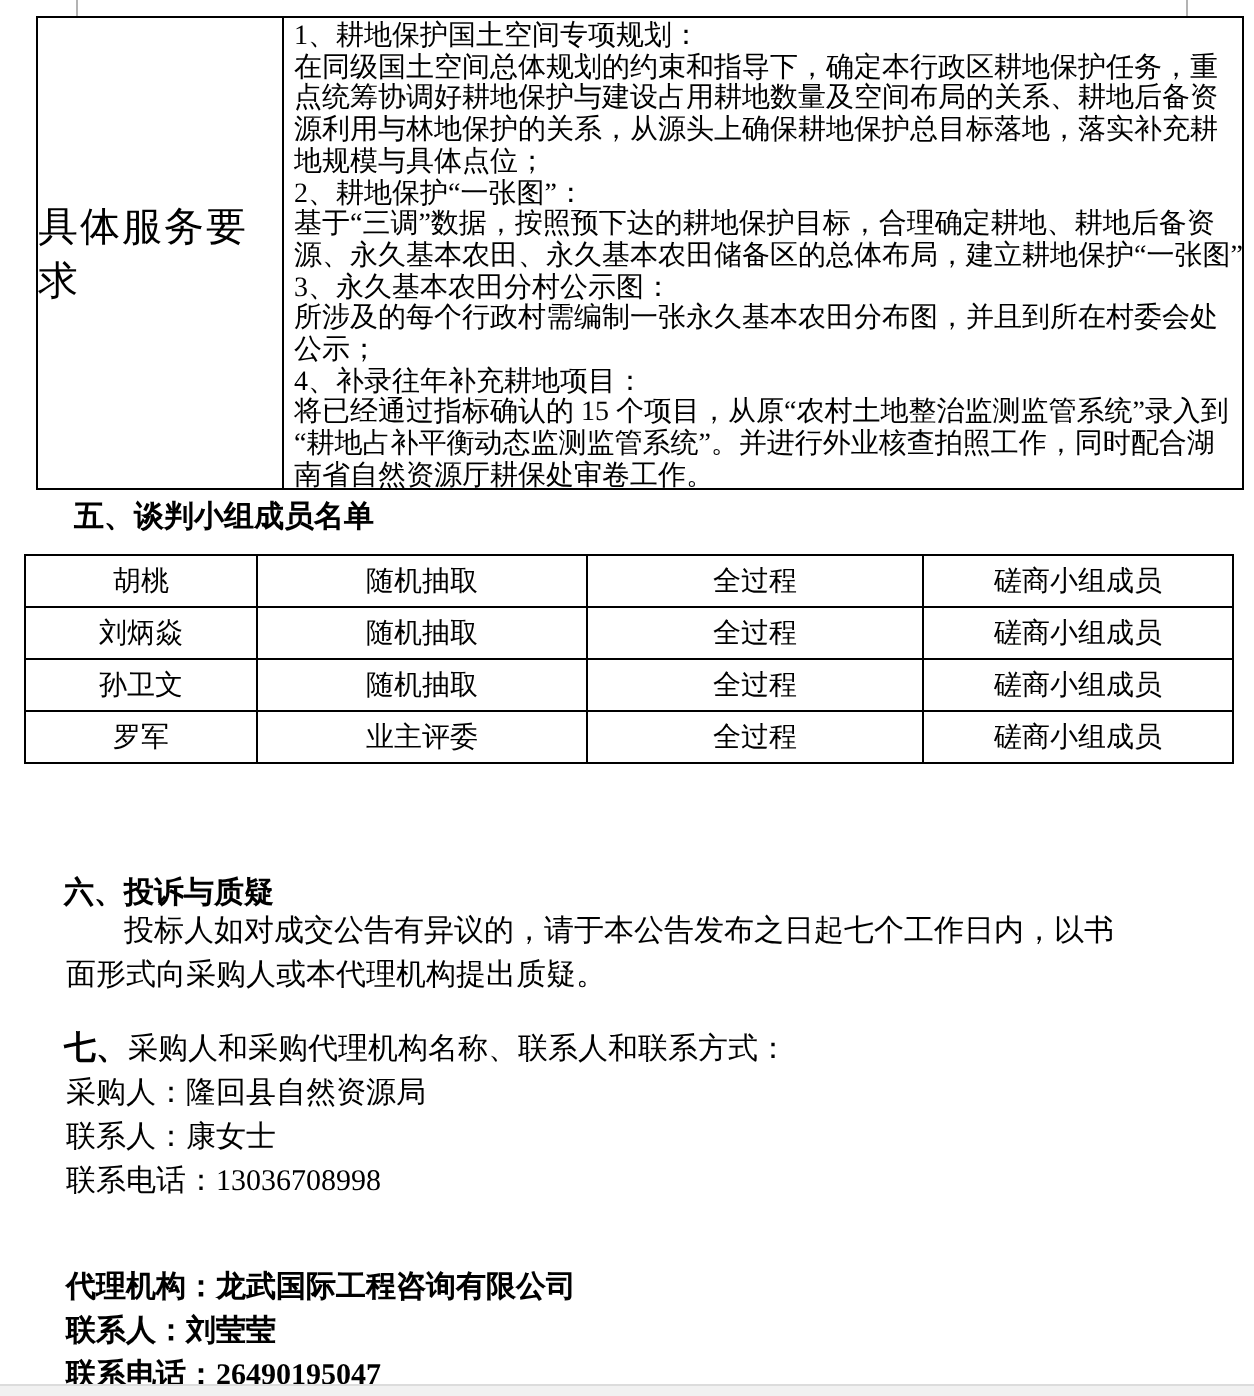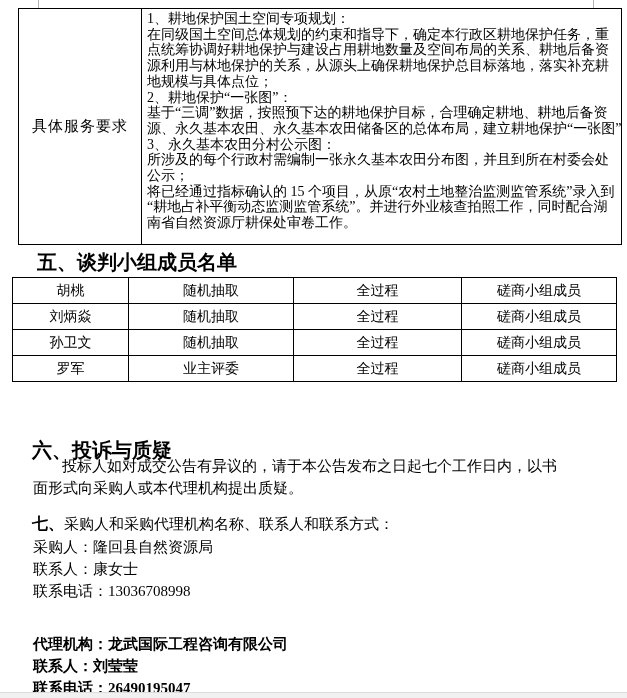--- a/index.html
+++ b/index.html
@@ -14,30 +14,30 @@
   .artifact-right { left:593px; }
 
   
   .svc-table {
     position:absolute; left:18px; top:8px; width:604px; height:237px;
     border:1px solid #000; box-sizing:border-box; display:flex;
   }
   .svc-label {
     width:122px; flex:0 0 122px; border-right:1px solid #000;
     display:flex; align-items:center; justify-content:center;
-    font-size:15px; letter-spacing:1px;
+    font-size:20px; letter-spacing:1px;
   }
   .svc-content {
     flex:1; padding:2px 2px 0 5px; font-size:14px; line-height:15.7px;
     overflow:hidden;
   }
   .svc-line { white-space:nowrap; }
 
   
-  .sec-title { position:absolute; font-size:20px; font-weight:bold; white-space:nowrap; }
+  .sec-title { position:absolute; font-size:15px; font-weight:bold; white-space:nowrap; }
   .sec5-title { left:37px; top:249px; }
   .sec6-title { left:32px; top:437px; }
   .sec7-title { left:32px; top:514px; font-weight:normal; font-size:15px; }
   .sec7-title .prefix { font-weight:bold; font-size:16px; }
 
   
   .members-table {
     position:absolute; left:12px; top:277px; width:604px;
     border-collapse:collapse; table-layout:fixed;
   }
@@ -75,20 +75,21 @@
       <div class="svc-line">在同级国土空间总体规划的约束和指导下，确定本行政区耕地保护任务，重</div>
       <div class="svc-line">点统筹协调好耕地保护与建设占用耕地数量及空间布局的关系、耕地后备资</div>
       <div class="svc-line">源利用与林地保护的关系，从源头上确保耕地保护总目标落地，落实补充耕</div>
       <div class="svc-line">地规模与具体点位；</div>
       <div class="svc-line">2、耕地保护“一张图”：</div>
       <div class="svc-line">基于“三调”数据，按照预下达的耕地保护目标，合理确定耕地、耕地后备资</div>
       <div class="svc-line">源、永久基本农田、永久基本农田储备区的总体布局，建立耕地保护“一张图”；</div>
       <div class="svc-line">3、永久基本农田分村公示图：</div>
       <div class="svc-line">所涉及的每个行政村需编制一张永久基本农田分布图，并且到所在村委会处</div>
       <div class="svc-line">公示；</div>
+      <div class="svc-line">4、补录往年补充耕地项目：</div>
       <div class="svc-line">将已经通过指标确认的 15 个项目，从原“农村土地整治监测监管系统”录入到</div>
       <div class="svc-line">“耕地占补平衡动态监测监管系统”。并进行外业核查拍照工作，同时配合湖</div>
       <div class="svc-line">南省自然资源厅耕保处审卷工作。</div>
     </div>
   </div>
 
   <div class="sec-title sec5-title">五、谈判小组成员名单</div>
 
   <table class="members-table">
     <colgroup>

